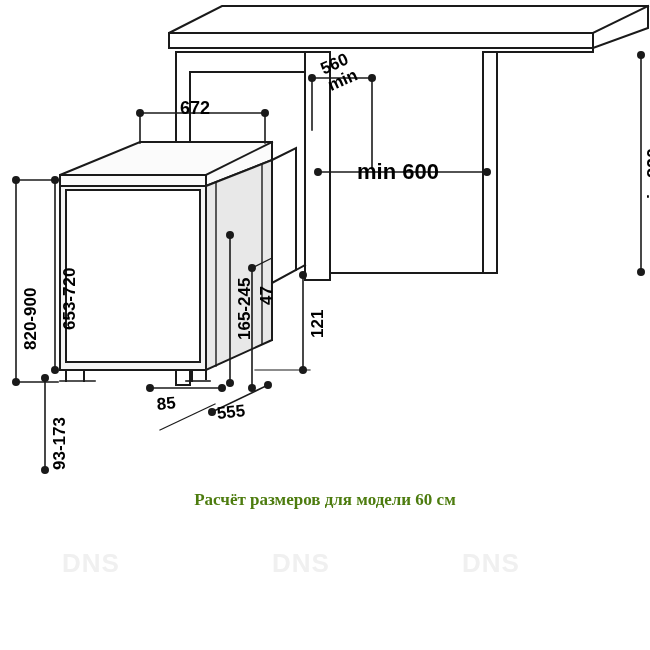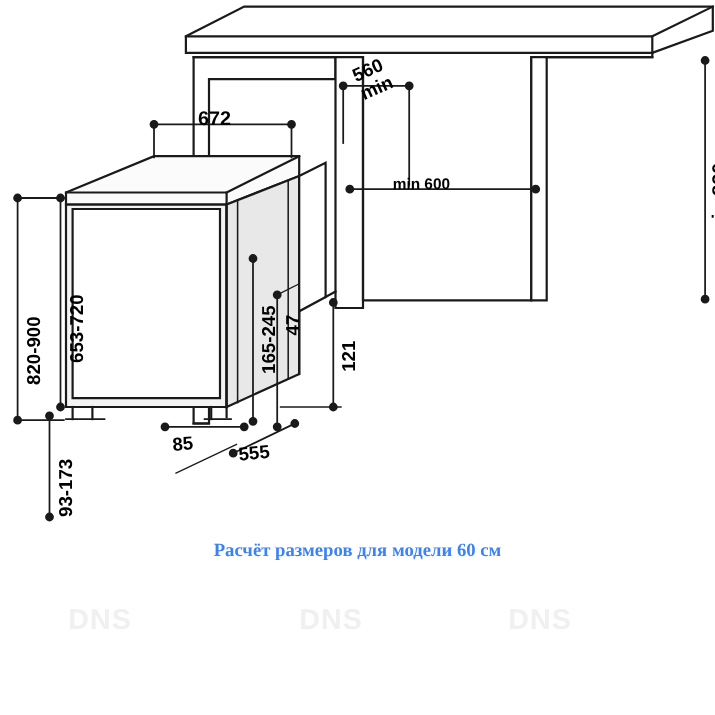--- a/index.html
+++ b/index.html
@@ -34,21 +34,21 @@
   .vert {
     transform-origin: 0 0;
   }
   .caption {
     position: absolute;
     width: 650px;
     text-align: center;
     font-family: "Liberation Serif", serif;
     font-weight: bold;
     font-size: 17px;
-    color: #3b82f6;
+    color: #4d7c0f;
   }
   .wm {
     position: absolute;
     font-family: "Liberation Sans", sans-serif;
     font-weight: bold;
     font-size: 26px;
     color: #f0f0f0;
     letter-spacing: 1px;
     user-select: none;
   }
@@ -178,21 +178,21 @@
 
       </g>
     </g>
   </svg>
 
   <div class="dim-label" style="left:180px; top:99px; font-size:18px;">672</div>
 
   <div class="dim-label" style="left:318px; top:62px; font-size:17px; transform:rotate(-24deg); transform-origin:0 0; white-space:pre;">560
 min</div>
 
-  <div class="dim-label" style="left:357px; top:160px; font-size:14px;">min 600</div>
+  <div class="dim-label" style="left:357px; top:160px; font-size:22px;">min 600</div>
 
   <div class="dim-label vert" style="left:645px; top:215px; font-size:18px; transform:rotate(-90deg);">min 820</div>
 
   <div class="dim-label vert" style="left:22px; top:350px; font-size:17px; transform:rotate(-90deg);">820-900</div>
 
   <div class="dim-label vert" style="left:61px; top:330px; font-size:17px; transform:rotate(-90deg);">653-720</div>
 
   <div class="dim-label vert" style="left:51px; top:470px; font-size:17px; transform:rotate(-90deg);">93-173</div>
 
   <div class="dim-label vert" style="left:236px; top:340px; font-size:17px; transform:rotate(-90deg);">165-245</div>

